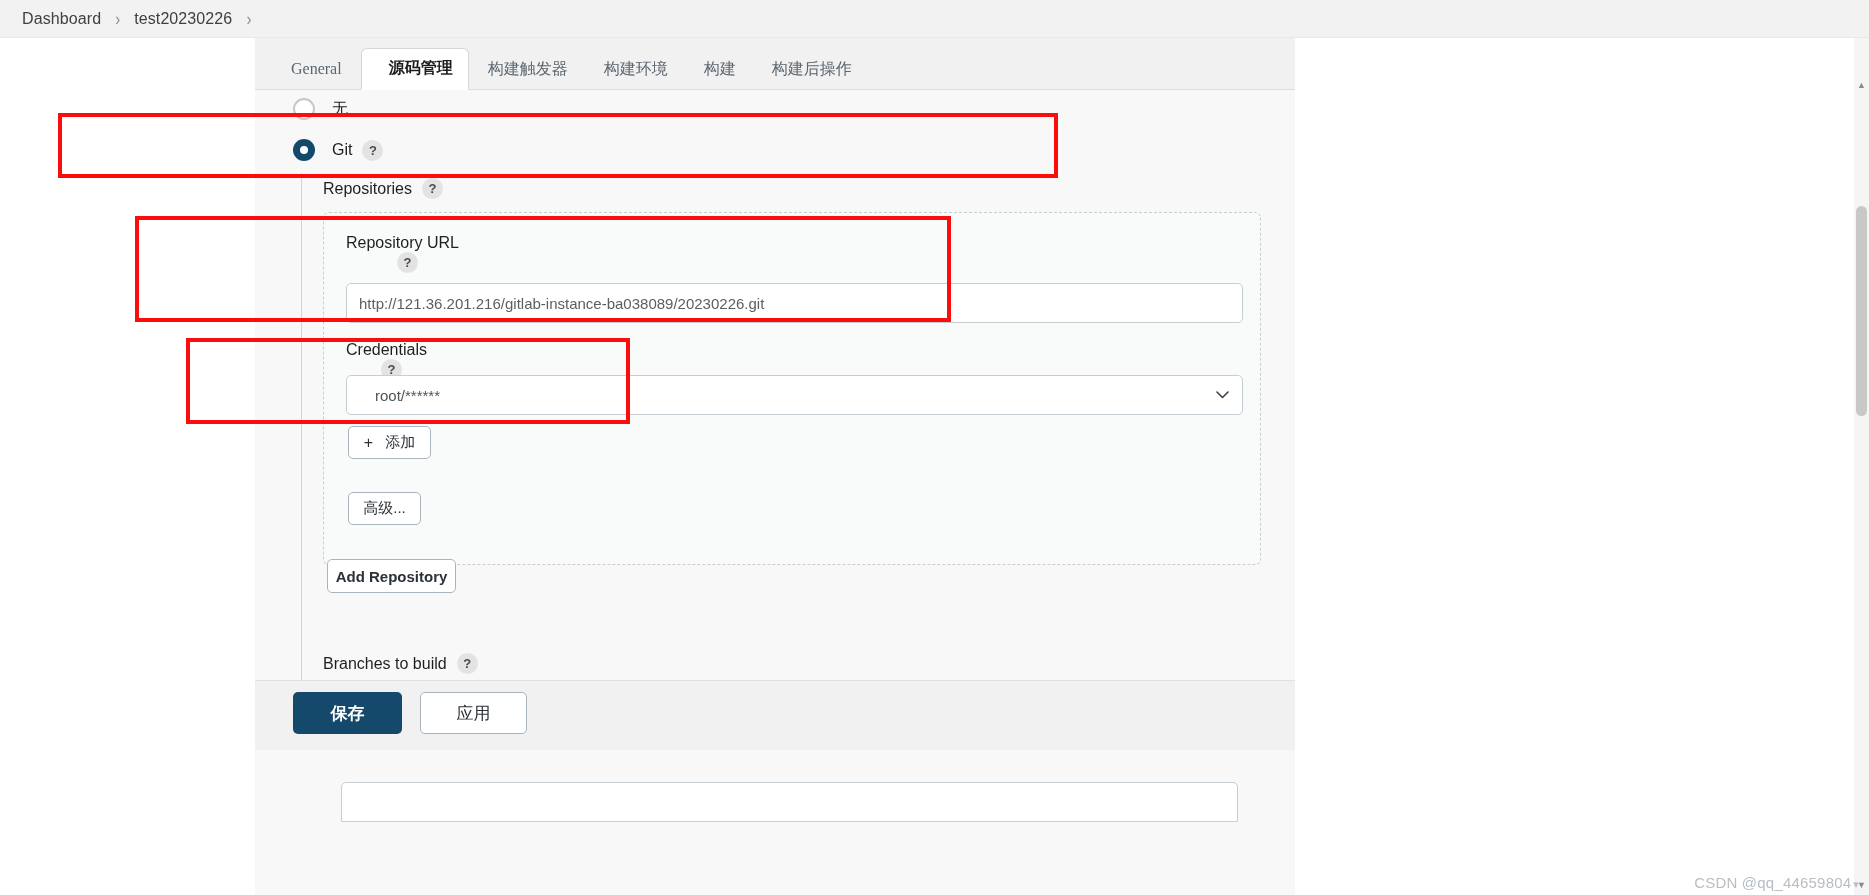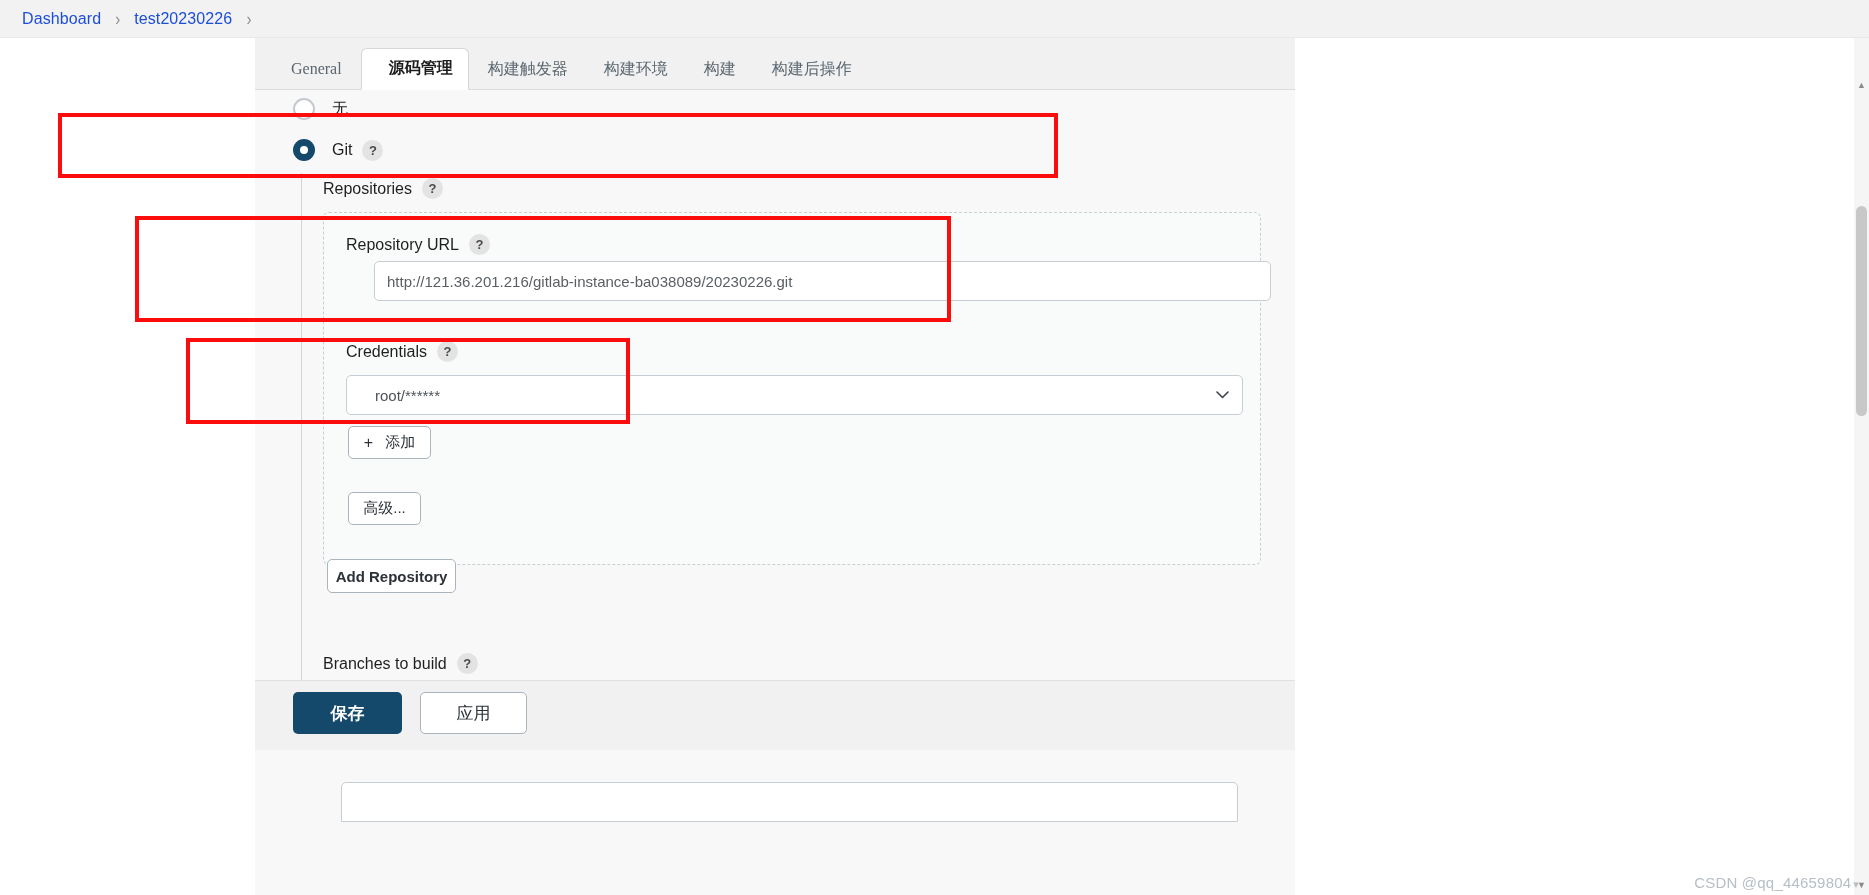--- a/index.html
+++ b/index.html
@@ -17,21 +17,21 @@
     left: 0; top: 0;
     width: 1869px; height: 38px;
     background: #f2f2f2;
     display: flex;
     align-items: center;
     padding-left: 22px;
     border-bottom: 1px solid #e8e8e8;
   }
   .crumb {
     font-size: 16px;
-    color: #1d4ed8;
+    color: #404040;
     letter-spacing: .1px;
   }
   .crumb-sep {
     color: #8f8f8f;
     font-size: 15px;
     margin: 0 14px;
     transform: scaleY(1.25);
   }
 
   
@@ -164,20 +164,21 @@
     border: 1.5px dashed #c7ced4;
     border-radius: 6px;
     background: #f9fafa;
   }
 
   .field-label {
     display: flex;
     align-items: center;
     font-size: 16px;
     color: #1f1f1f;
+    flex-direction: column;
   }
 
   .txt-input {
     width: 897px; height: 40px;
     border: 1px solid #c6ced4;
     border-radius: 5px;
     background: #ffffff;
     font-size: 15px;
     color: #5a5f63;
     padding: 0 12px;
@@ -375,21 +376,21 @@
     <span class="help">?</span>
   </div>
 
   <div class="repo-box">
 
     <div class="field-label" style="position:absolute; left:22px; top:21px;">
       <span>Repository URL</span>
       <span class="help">?</span>
     </div>
 
-    <input class="txt-input" style="position: absolute; left: 22px; top: 48px; margin-left: 28px;" value="http://121.36.201.216/gitlab-instance-ba038089/20230226.git">
+    <input class="txt-input" style="position: absolute; left: 22px; top: 70px;" value="http://121.36.201.216/gitlab-instance-ba038089/20230226.git">
 
     <div class="field-label" style="position:absolute; left:22px; top:128px;">
       <span>Credentials</span>
       <span class="help">?</span>
     </div>
 
     <div class="select-wrap" style="position:absolute; left:22px; top:162px;">
       <select>
         <option>root/******</option>
       </select>

